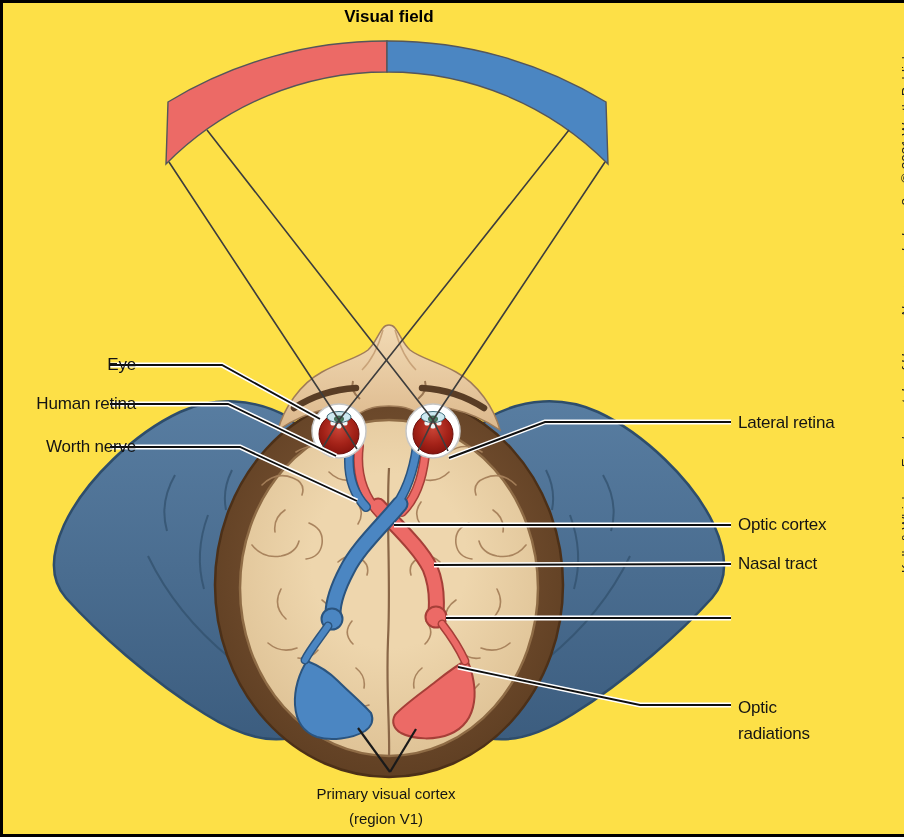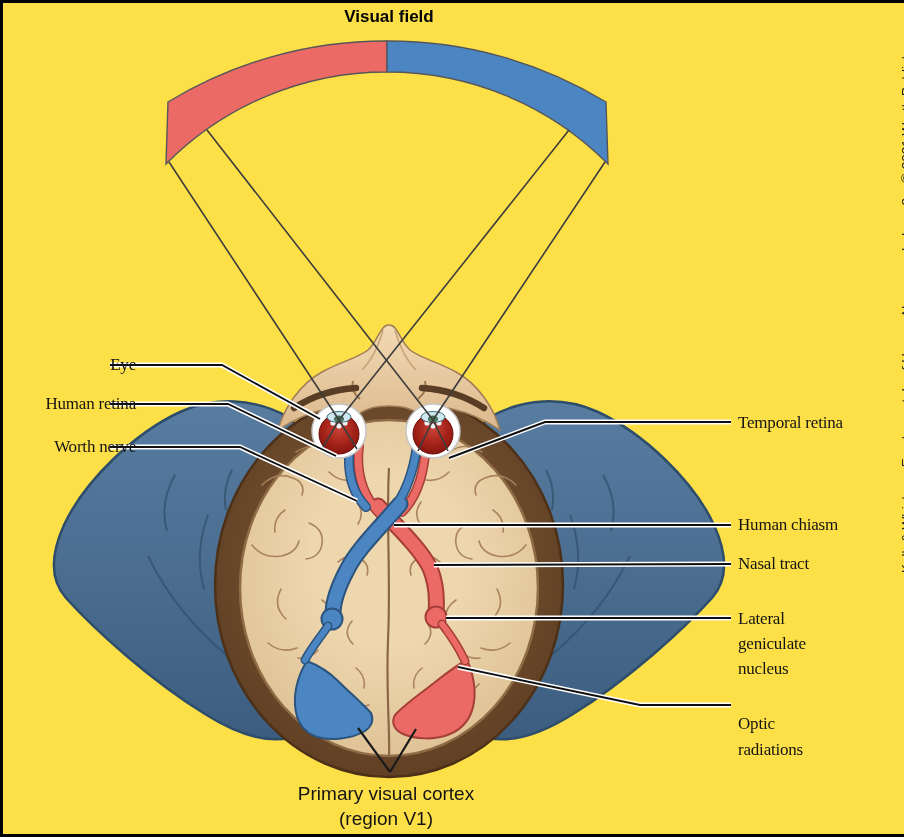--- a/index.html
+++ b/index.html
@@ -1,27 +1,27 @@
 <!DOCTYPE html>
 <html style="--leftFieldRed: #ec6a66; --rightFieldBlue: #4b86c2; --skull: #6d4a2c; --brain: #e6c9a0; --shoulders: #48688c; --eyeball: #9e1d14; --skin: #e9cda6;"><head>
 <meta charset="utf-8">
 <style>
   html,body{margin:0;padding:0;background:#fff;}
   #fig{position:relative;width:904px;height:837px;background:#fde047;overflow:hidden;
        font-family:"Liberation Sans",sans-serif;padding-left:30px;}
   #frame{position:absolute;inset:0;border:3px solid #000;pointer-events:none;z-index:50;}
   svg{position:absolute;top:0;left:0;}
-  .lbl{position:absolute;color:#141414;font-size:17px;line-height:20px;letter-spacing:-0.2px;z-index:20;font-family:Liberation Serif, serif;}
+  .lbl{position:absolute;color:#141414;font-size:17px;line-height:20px;letter-spacing:-0.2px;z-index:20;}
   .lbl-left{text-align:right;white-space:nowrap;}
   .lbl-right{text-align:left;}
   .wrapped{white-space:normal;}
   #title{position:absolute;left:309px;top:7px;width:160px;text-align:center;
          font-size:17px;font-weight:bold;color:#000;z-index:20;}
   #v1-label{position:absolute;left:295px;top:781px;width:182px;text-align:center;
-            font-size:19px;line-height:25px;color:#141414;z-index:20;}
+            font-size:15px;line-height:25px;color:#141414;z-index:20;}
   #credit{position:absolute;left:0;top:0;transform:translate(899px,573px) rotate(-90deg);
           transform-origin:0 0;white-space:nowrap;font-size:13.5px;color:#222;z-index:20;}
   #credit .ital{font-style:italic;}
   
   .fill-red{fill:var(--leftFieldRed,#ec6a66);}
   .fill-blue{fill:var(--rightFieldBlue,#4b86c2);}
   .stroke-red{stroke:var(--leftFieldRed,#ec6a66);fill:none;}
   .stroke-blue{stroke:var(--rightFieldBlue,#4b86c2);fill:none;}
   .under-red{stroke:#a63f38;fill:none;}
   .under-blue{stroke:#2b547e;fill:none;}
@@ -225,24 +225,23 @@
       </g>
     </g>
   </svg>
 
   <div id="title">Visual field</div>
 
   <div class="lbl lbl-left" style="right:798px;top:355px;">Eye</div>
   <div class="lbl lbl-left" style="right:798px;top:394px;">Human retina</div>
   <div class="lbl lbl-left" style="right:798px;top:437px;">Worth nerve</div>
 
-  <div class="lbl lbl-right" style="left:738px;top:413px;white-space:nowrap;">Temporal retina</div>
-  <div class="lbl lbl-right" style="left:738px;top:515px;white-space:nowrap;">Human chiasm</div>
+  <div class="lbl lbl-right" style="left:738px;top:413px;white-space:nowrap;">Lateral retina</div>
+  <div class="lbl lbl-right" style="left:738px;top:515px;white-space:nowrap;">Optic cortex</div>
   <div class="lbl lbl-right" style="left:738px;top:554px;white-space:nowrap;">Nasal tract</div>
-  <div class="lbl lbl-right wrapped" style="left:738px;top:606px;width:95px;line-height:25px;">Lateral geniculate nucleus</div>
-  <div class="lbl lbl-right wrapped" style="left:738px;top:695px;width:80px;line-height:26px;margin-top:16px;">Optic radiations</div>
+  <div class="lbl lbl-right wrapped" style="left:738px;top:695px;width:80px;line-height:26px;">Optic radiations</div>
 
   <div id="v1-label">Primary visual cortex (region V1)</div>
 
   <div id="credit">
     <span>Kolb &amp; Whishaw, </span><span class="ital">Fundamentals of Human Neuropsychology, </span><span>8e, © 2021 Worth Publishers</span>
   </div>
 </div>
 
 </body></html>

